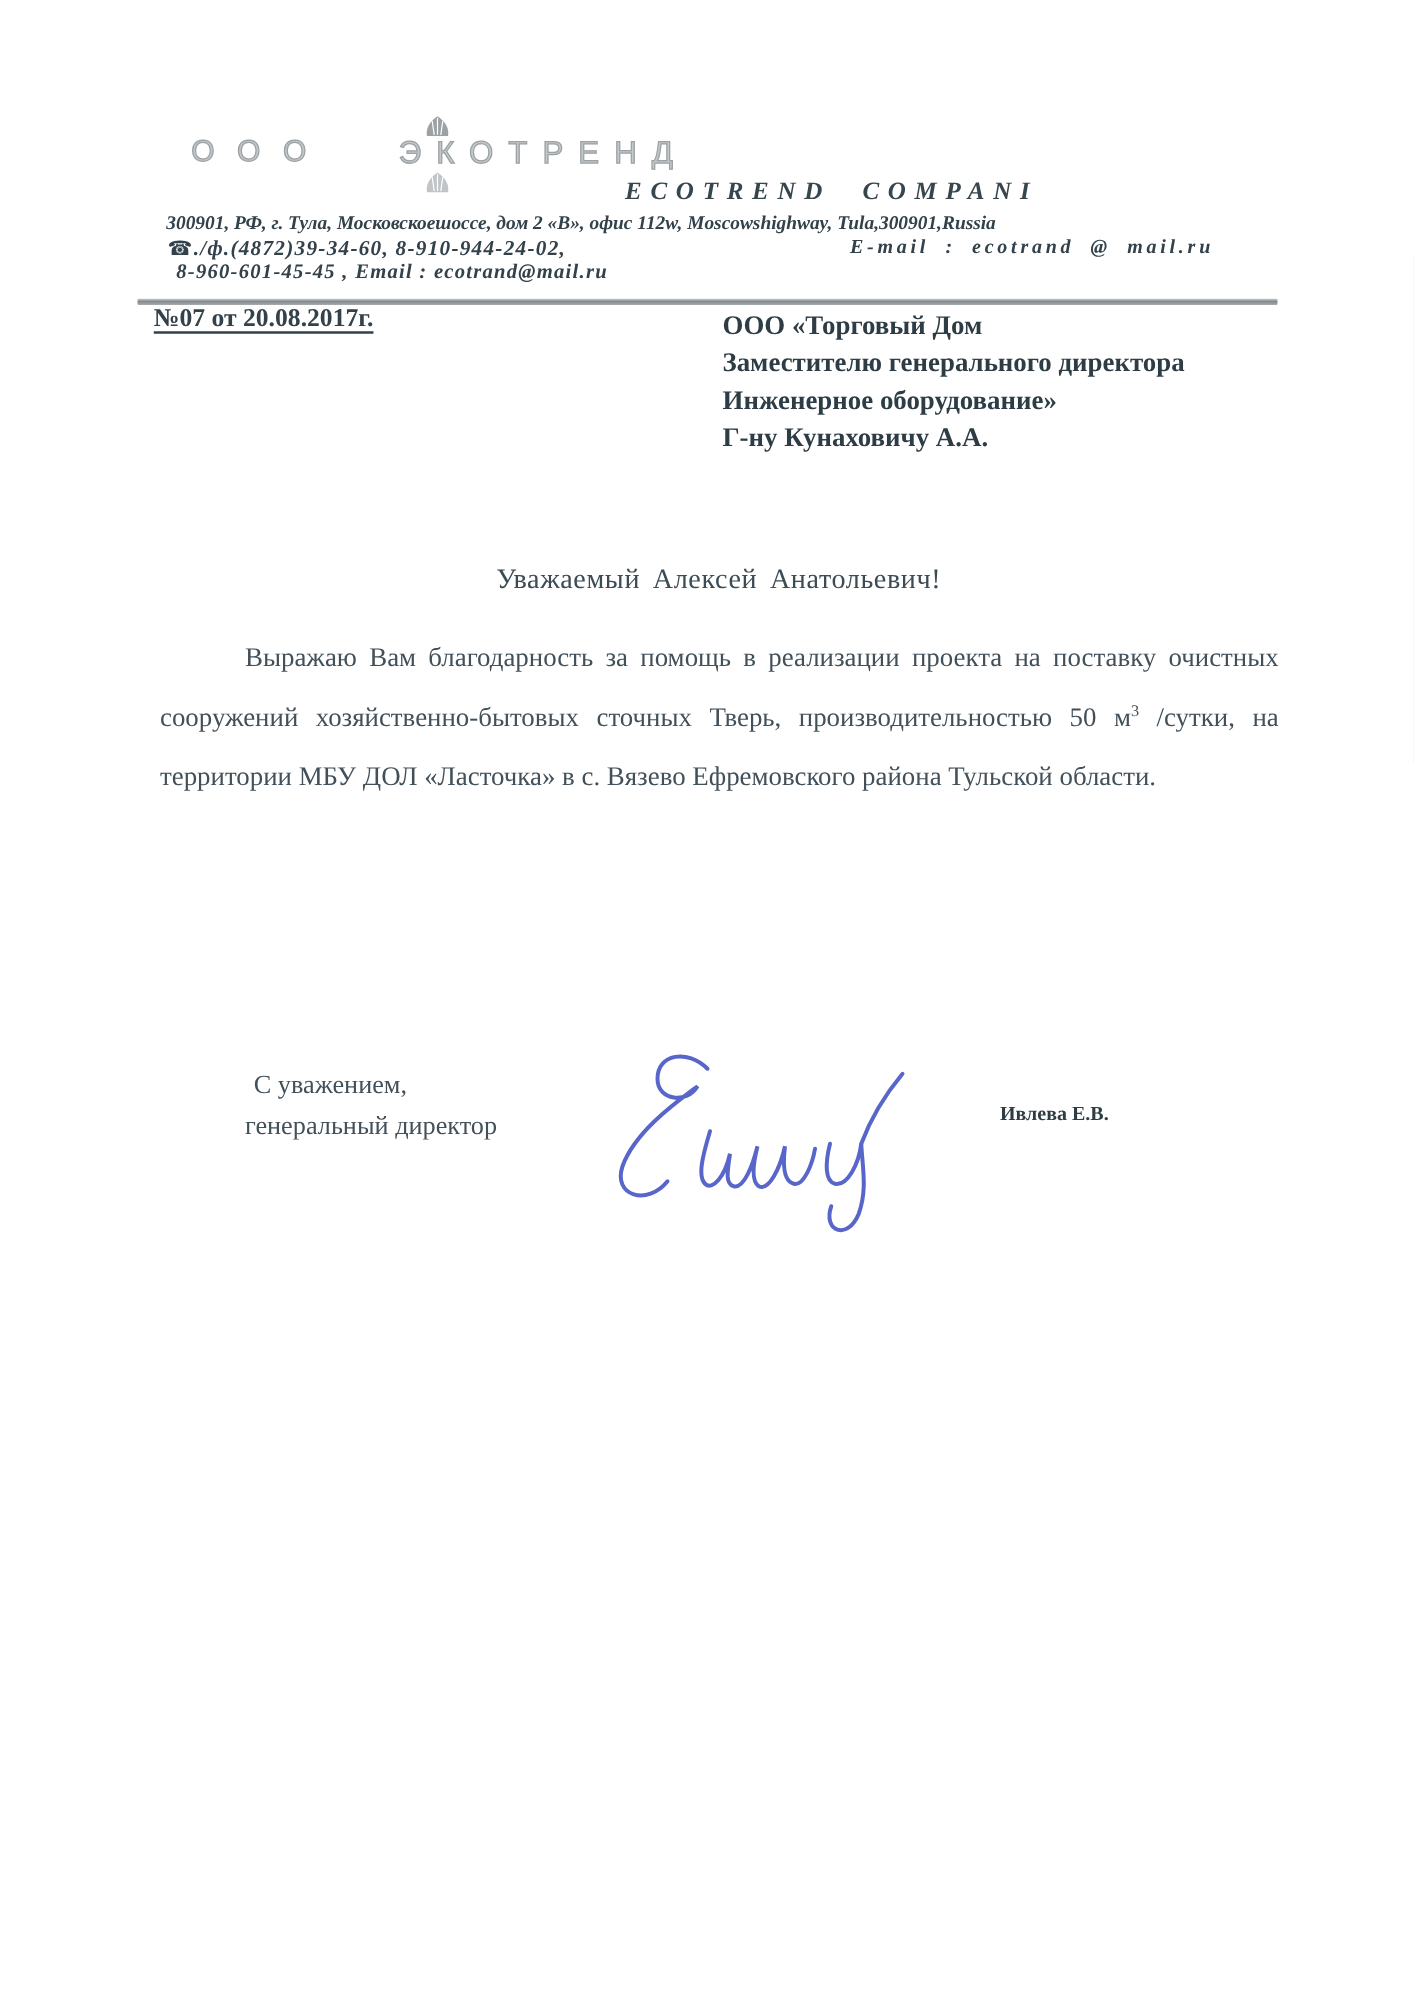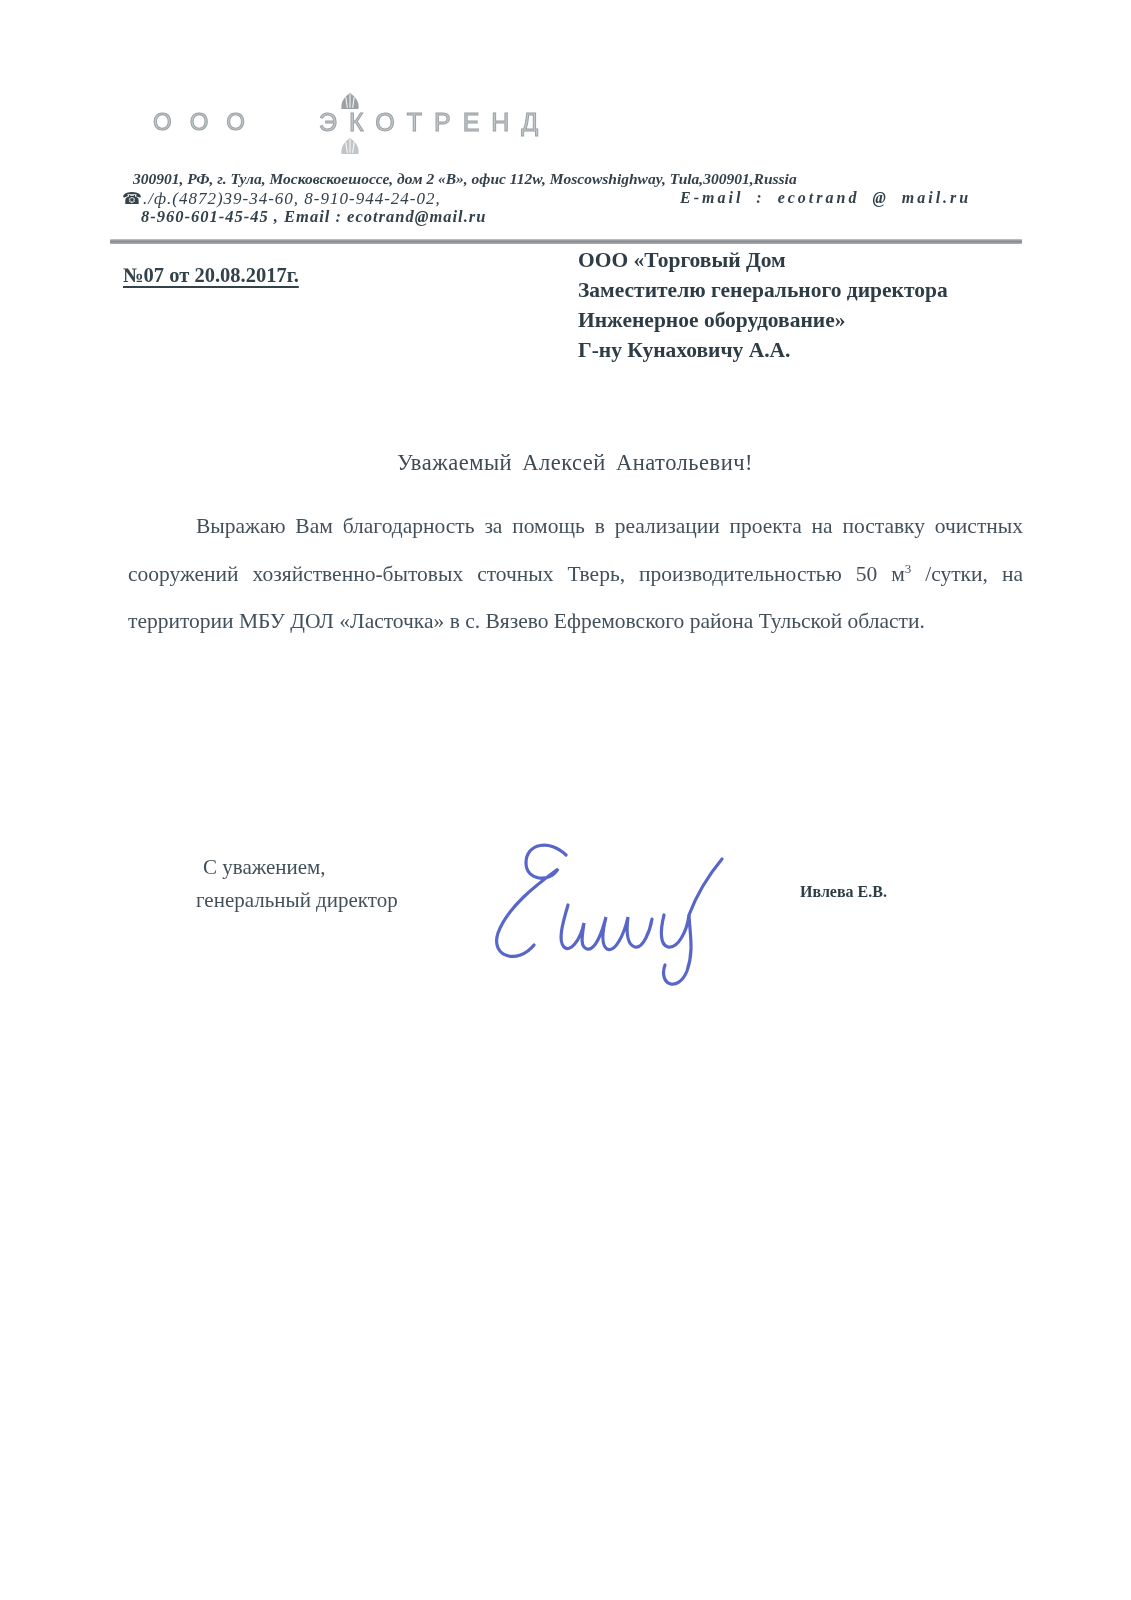--- a/index.html
+++ b/index.html
@@ -41,43 +41,43 @@
     font-size:20px;font-style:italic;font-weight:700;
     letter-spacing:7px;word-spacing:13px;
     color:#37454d;white-space:nowrap;
   }
   .address-line{
     position:absolute;top:170px;left:133px;
     font-size:15.5px;font-style:italic;font-weight:700;
     color:#33414a;white-space:nowrap;
   }
   .phone-line1{
-    position:absolute;top:189px;left:122px;
-    font-size:17px;font-style:italic;font-weight:400;
+    position:absolute;top:189px;left:134px;
+    font-size:17px;font-style:italic;font-weight:700;
     letter-spacing:1px;color:#33414a;white-space:nowrap;
   }
   .phone-icon{font-family:"DejaVu Sans",sans-serif;font-style:normal;font-size:16px;}
   .email-right{
     position:absolute;top:189px;left:680px;
     font-size:16px;font-style:italic;font-weight:700;
     letter-spacing:3px;word-spacing:6px;color:#33414a;white-space:nowrap;
   }
   .phone-line2{
     position:absolute;top:207px;left:141px;
     font-size:16.5px;font-style:italic;font-weight:700;
     letter-spacing:1px;color:#33414a;white-space:nowrap;
   }
   .divider{
     position:absolute;top:239px;left:110px;width:912px;height:5px;
     background:linear-gradient(to bottom,#c6cacc 0%,#85898c 45%,#a9adaf 100%);
     border-radius:1px;
   }
   
   .ref-line{
-    position:absolute;top:264px;left:123px;
+    position:absolute;top:244px;left:123px;
     font-size:20.5px;font-weight:700;color:#33424a;
     text-decoration:underline;
     text-underline-offset:4px;
     white-space:nowrap;
   }
   .recipient{
     position:absolute;top:245px;left:578px;width:460px;
     font-size:21.5px;font-weight:700;color:#2e3d45;
     line-height:30px;
   }
@@ -126,20 +126,21 @@
       </svg>
     </span>
     <span class="ornament bottom">
       <svg viewBox="0 0 24 18" width="26" height="19">
         <path d="M12 1 C6 5 3 10 4 16 L20 16 C21 10 18 5 12 1 Z" fill="#adb2b5"></path>
         <path d="M12 2 L12 15 M8 4.5 L9.5 15 M16 4.5 L14.5 15" stroke="#ffffff" stroke-width="0.9" fill="none"></path>
       </svg>
     </span>
   </div>
 
+  <div class="company-en">ECOTREND COMPANI</div>
   <div class="address-line">300901, РФ, г. Тула, Московскоешоссе, дом 2 «В», офис 112w, Moscowshighway, Tula,300901,Russia</div>
 
   <div class="phone-line1"><span class="phone-icon">☎</span><span>./ф.(4872)39-34-60, 8-910-944-24-02,</span></div>
   <div class="email-right">E-mail : ecotrand @ mail.ru</div>
   <div class="phone-line2">8-960-601-45-45 , Email : ecotrand@mail.ru</div>
 
   <div class="divider"></div>
 
   <div class="ref-line">№07 от 20.08.2017г.</div>
 

